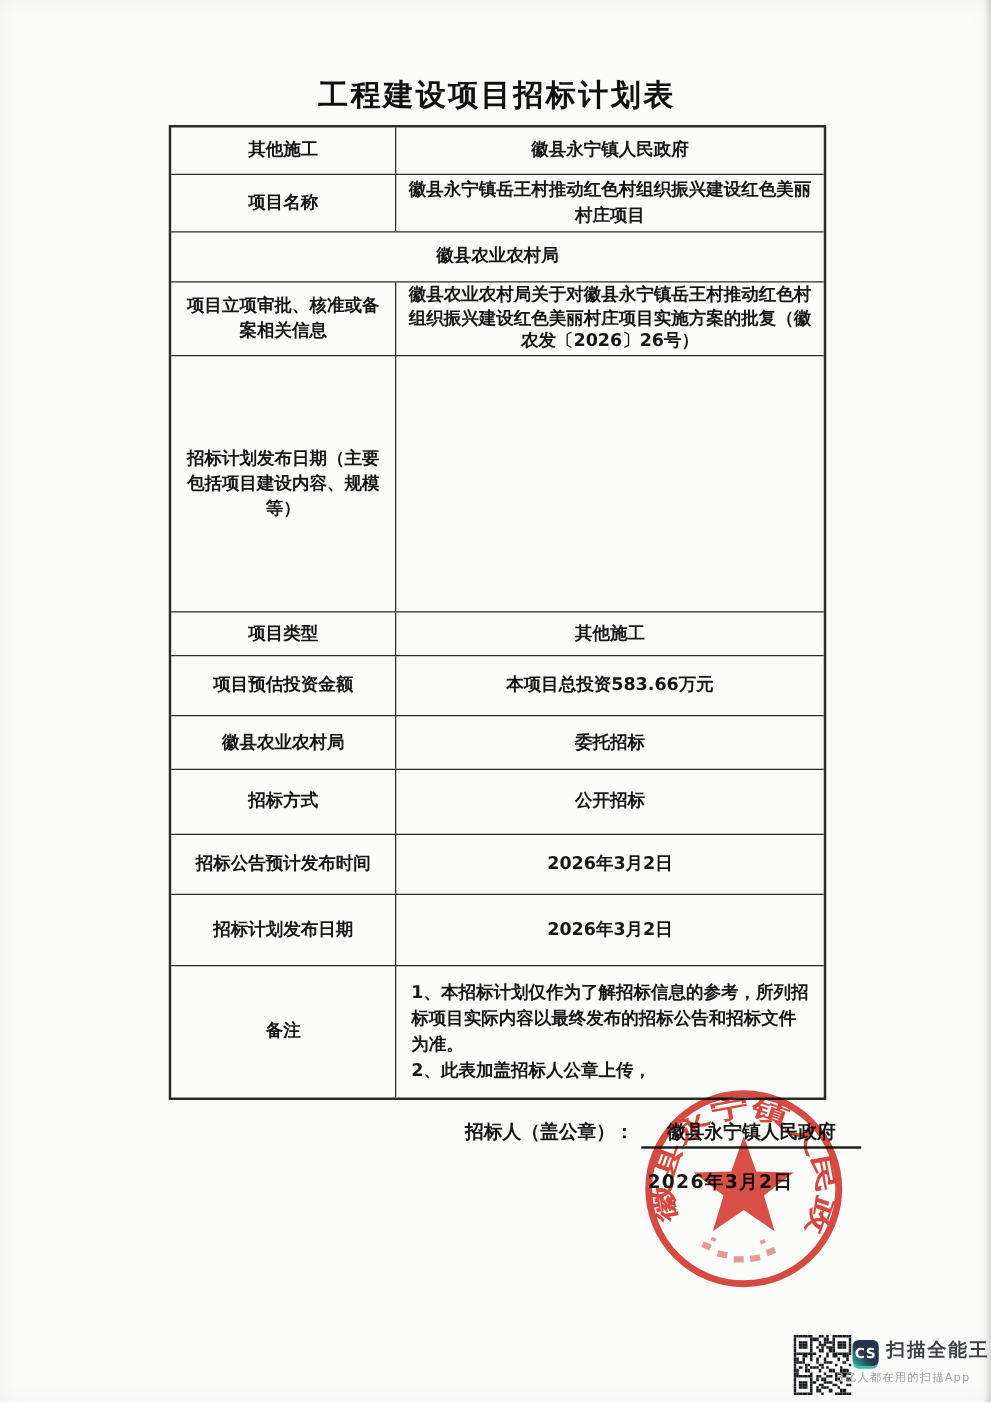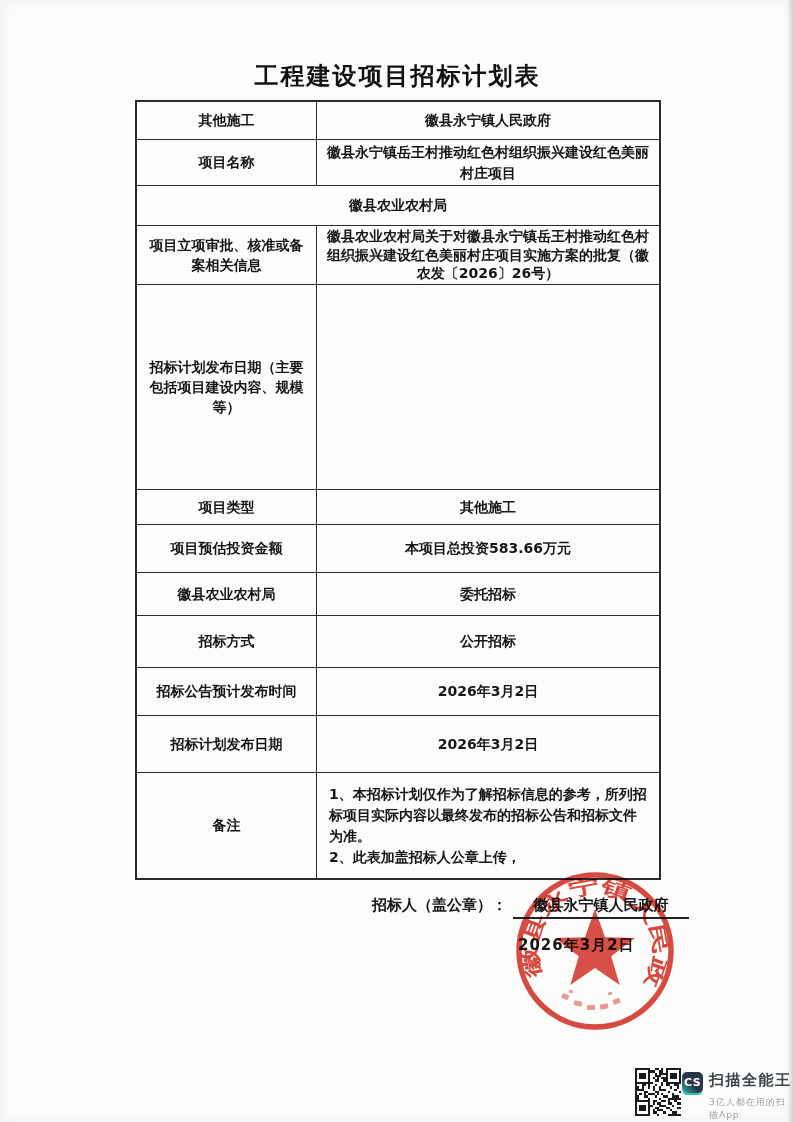--- a/index.html
+++ b/index.html
@@ -68,21 +68,21 @@
     background:#fff;
   }
   .cs-badge {
     position:absolute; left:682px; top:1072px; width:21px; height:21px;
     border-radius:5px; background:linear-gradient(225deg,#273449 55%,#2ec5ae 105%);
     box-shadow:0 2.5px 0 -0.5px #2ec5ae;
     color:#fff; font-size:11px; font-weight:bold;
     display:flex; align-items:center; justify-content:center; letter-spacing:.5px;
   }
   .app-name { position:absolute; left:709px; top:1071px; font-size:15px; font-weight:bold; color:#3c434a; letter-spacing:1.5px; }
-  .tagline  { position:absolute; left:709px; top:1096px; font-size:9px; color:#9ba1a7; letter-spacing:1px; }
+  .tagline  { position:absolute; left:669px; top:1096px; font-size:9px; color:#9ba1a7; letter-spacing:1px; }
 </style>
 </head>
 <body>
 
 <div class="page">
 
   <h1 class="title">工程建设项目招标计划表</h1>
 
   <div class="btable">
     <div class="row r1">

